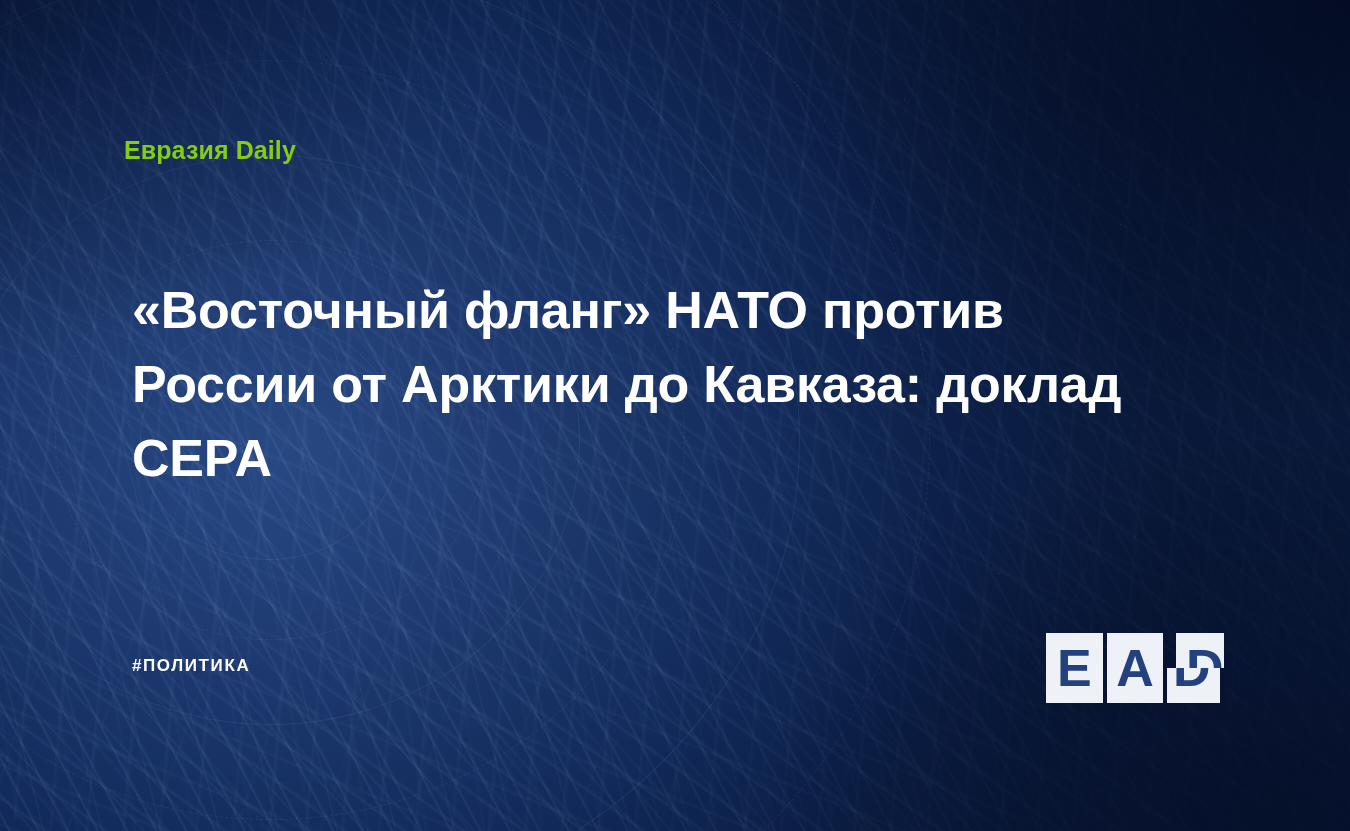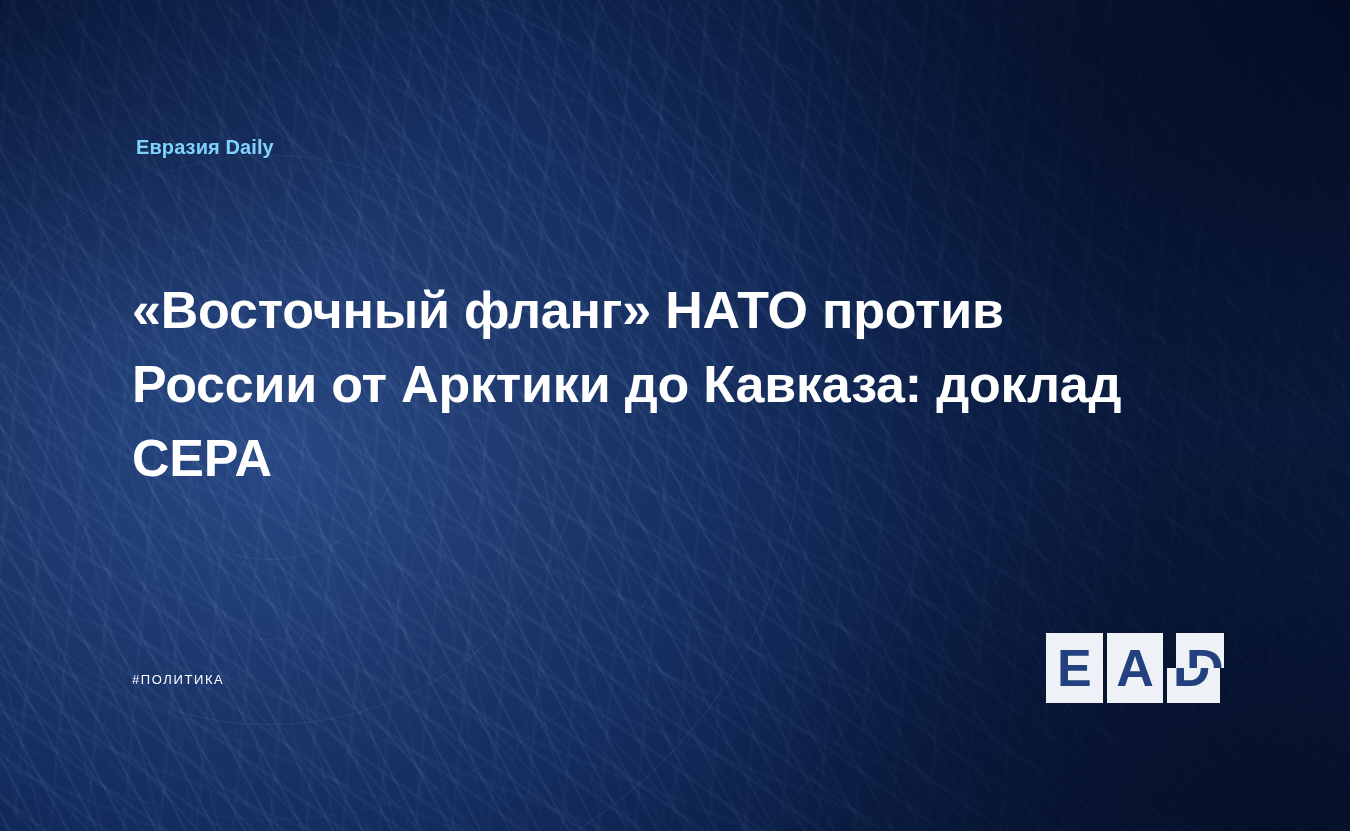--- a/index.html
+++ b/index.html
@@ -90,44 +90,44 @@
       radial-gradient(1.5px 1.5px at 91% 58%, rgba(210,230,255,0.40), transparent 60%),
       radial-gradient(1.4px 1.4px at 17% 88%, rgba(210,230,255,0.42), transparent 60%),
       radial-gradient(1.7px 1.7px at 36% 35%, rgba(210,230,255,0.38), transparent 60%),
       radial-gradient(1.3px 1.3px at 63% 91%, rgba(210,230,255,0.35), transparent 60%),
       radial-gradient(1.5px 1.5px at 88% 84%, rgba(210,230,255,0.33), transparent 60%);
   }
 
   
   .brand {
     position:absolute;
-    left:136px; top:136px;
-    font-size:20px;
-    font-weight:bold;
-    color:#7dd3fc;
+    left:124px; top:136px;
+    font-size:25px;
+    font-weight:bold;
+    color:#84cc16;
     letter-spacing:0.1px;
     white-space:nowrap;
   }
 
   .headline {
     position:absolute;
     left:132px; top:273px;
     width:1070px;
     font-size:52px;
     font-weight:bold;
     line-height:74px;
     color:#ffffff;
     letter-spacing:-0.2px;
   }
 
   .hashtag {
     position:absolute;
-    left:132px; top:672px;
-    font-size:13px;
-    font-weight:normal;
+    left:132px; top:656px;
+    font-size:17px;
+    font-weight:bold;
     color:#ffffff;
     letter-spacing:1.6px;
     white-space:nowrap;
   }
 
   
   .logo {
     position:absolute;
     left:1046px; top:633px;
     width:178px; height:70px;

